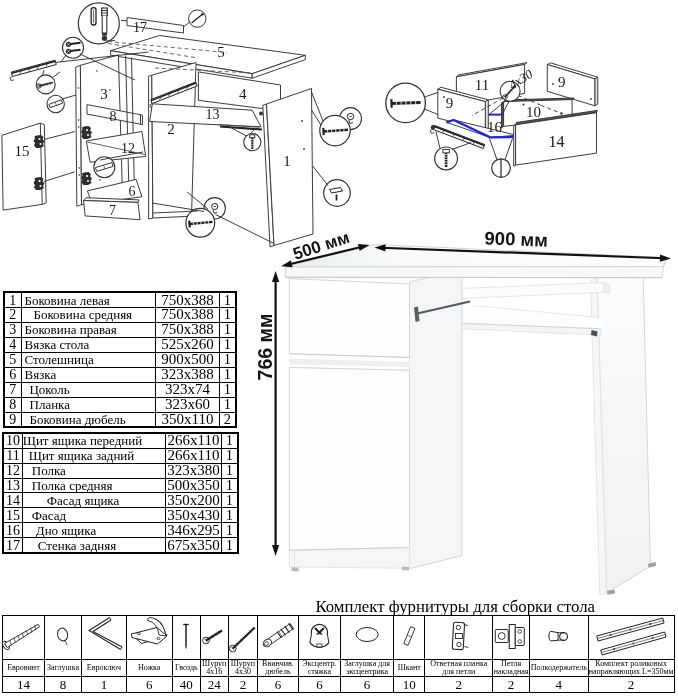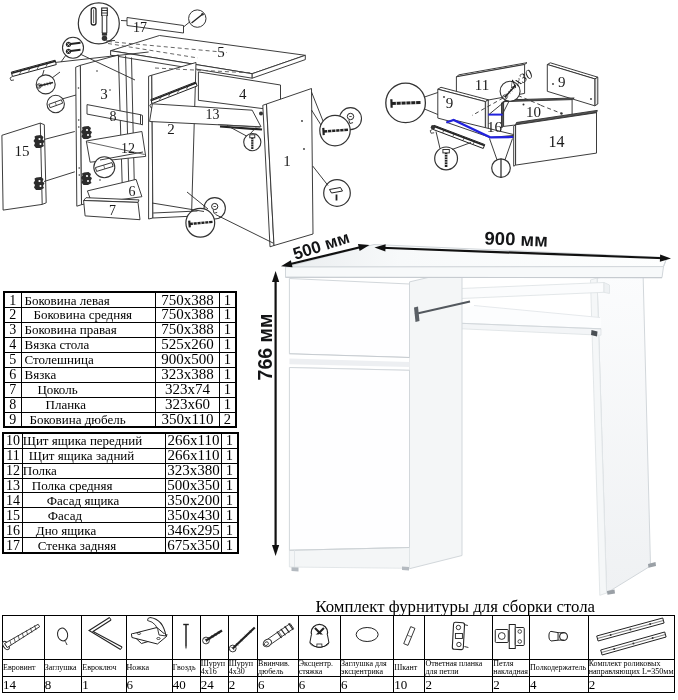--- a/index.html
+++ b/index.html
@@ -5,21 +5,21 @@
 svg.main{position:absolute;left:0;top:0;z-index:3;pointer-events:none}
 table{position:absolute;border-collapse:collapse;table-layout:fixed;z-index:2}
 table.pt{font-size:13px}
 table.pt td{border:1px solid #000;white-space:nowrap;overflow:hidden;padding:0;line-height:13px}
 table.pt td:nth-child(3){font-size:15px}
 table.pt td:nth-child(1){font-size:14px}
 table.pt td:nth-child(4){font-size:14.5px}
 table.pt{border:2px solid #000}
 td.c{text-align:center}
 table.hw{border:1.5px solid #000;font-size:13px}
-table.hw td{border:1px solid #000;padding:0;overflow:hidden}
+table.hw td{border:1px solid #000;text-align:center;padding:0;overflow:hidden}
 table.hw td.nm{font-size:8px;line-height:7.6px;white-space:nowrap}
 table.hw td.q{font-size:13px;line-height:13px}
 .title{position:absolute;left:0;top:596.5px;width:595px;text-align:right;font-size:16.8px;z-index:2}
 </style></head><body>
 <div class="title">Комплект фурнитуры для сборки стола</div>
 <table class="pt" style="left:3px;top:291.3px">
     <colgroup>
       <col style="width:17px">
       <col style="width:134.6px">
       <col style="width:63.8px">
@@ -57,27 +57,27 @@
         <td class="c">1</td>
       </tr>
       <tr style="height:15.03px">
         <td class="c">6</td>
         <td style="padding-left:3px">Вязка</td>
         <td class="c">323х388</td>
         <td class="c">1</td>
       </tr>
       <tr style="height:15.03px">
         <td class="c">7</td>
-        <td style="padding-left:16px">Цоколь</td>
+        <td style="padding-left:8px">Цоколь</td>
         <td class="c">323х74</td>
         <td class="c">1</td>
       </tr>
       <tr style="height:15.03px">
         <td class="c">8</td>
-        <td style="padding-left:24px">Планка</td>
+        <td style="padding-left:8px">Планка</td>
         <td class="c">323х60</td>
         <td class="c">1</td>
       </tr>
       <tr style="height:15.03px">
         <td class="c">9</td>
         <td style="padding-left:8px">Боковина дюбель</td>
         <td class="c">350х110</td>
         <td class="c">2</td>
       </tr>
     </tbody>
@@ -97,39 +97,39 @@
         <td class="c">1</td>
       </tr>
       <tr style="height:14.97px">
         <td class="c">11</td>
         <td style="padding-left:6px">Щит ящика задний</td>
         <td class="c">266х110</td>
         <td class="c">1</td>
       </tr>
       <tr style="height:14.97px">
         <td class="c">12</td>
-        <td style="">Полка</td>
+        <td style="padding-left:9px">Полка</td>
         <td class="c">323х380</td>
         <td class="c">1</td>
       </tr>
       <tr style="height:14.97px">
         <td class="c">13</td>
         <td style="padding-left:9px">Полка средняя</td>
         <td class="c">500х350</td>
         <td class="c">1</td>
       </tr>
       <tr style="height:14.97px">
         <td class="c">14</td>
         <td style="padding-left:24px">Фасад ящика</td>
         <td class="c">350х200</td>
         <td class="c">1</td>
       </tr>
       <tr style="height:14.97px">
         <td class="c">15</td>
-        <td style="padding-left:25px">Фасад</td>
+        <td style="padding-left:9px">Фасад</td>
         <td class="c">350х430</td>
         <td class="c">1</td>
       </tr>
       <tr style="height:14.97px">
         <td class="c">16</td>
         <td style="padding-left:13px">Дно ящика</td>
         <td class="c">346х295</td>
         <td class="c">1</td>
       </tr>
       <tr style="height:14.97px">

